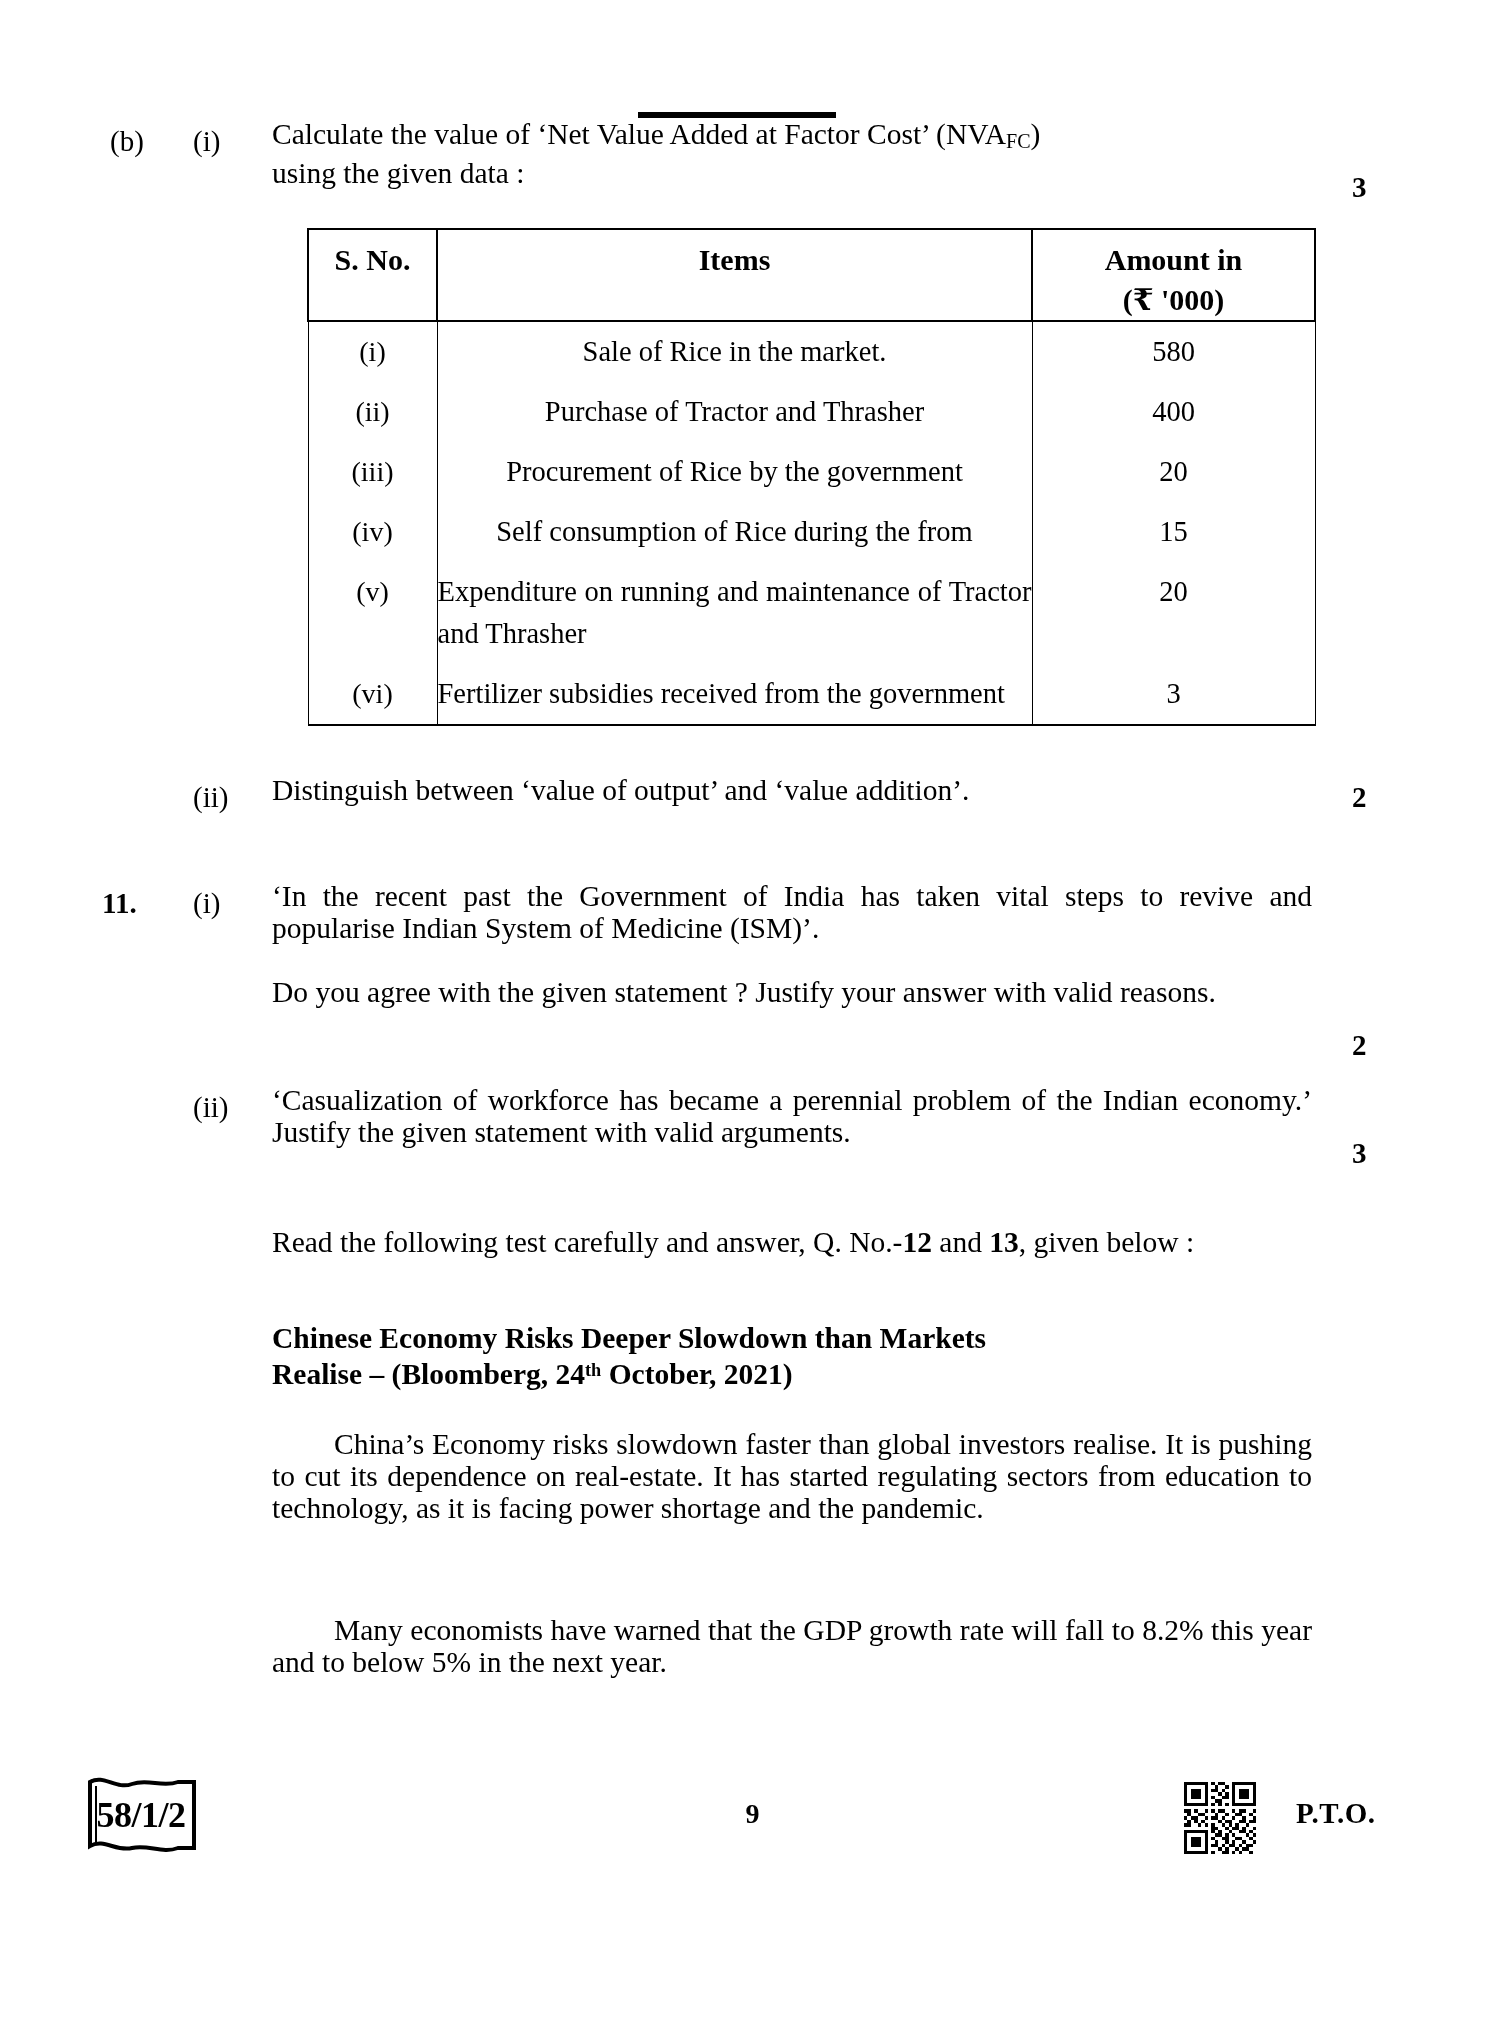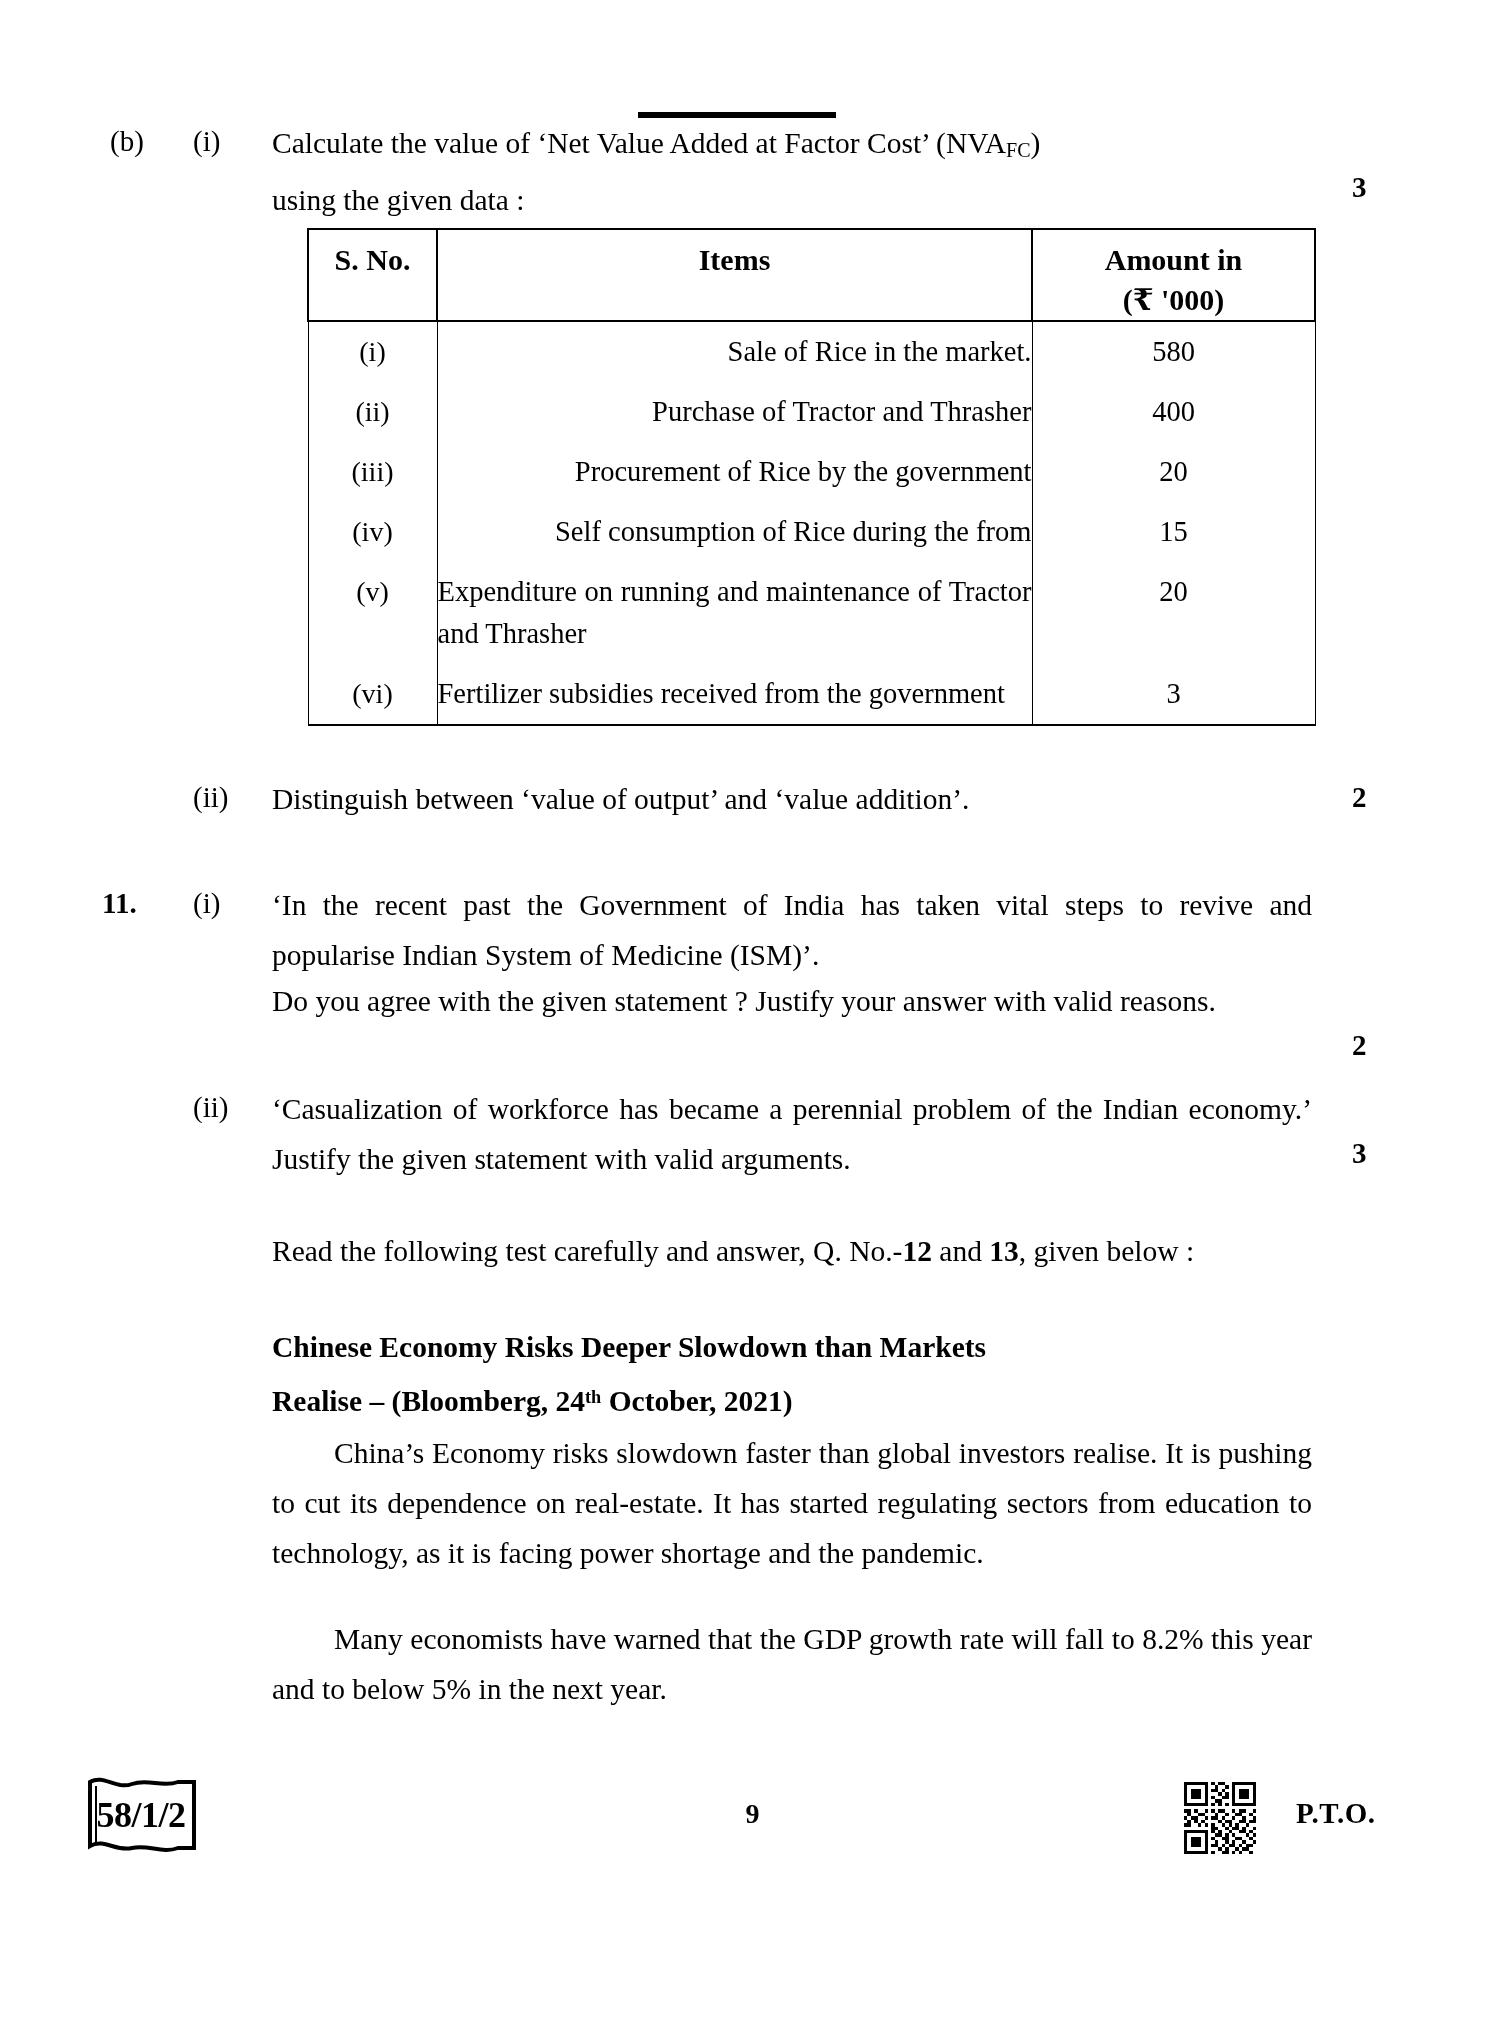--- a/index.html
+++ b/index.html
@@ -51,21 +51,21 @@
     font-size: 29px;
     line-height: 46px;
     font-weight: 700;
   }
 
   .body-col {
     position: absolute;
     left: 272px;
     width: 1040px;
     font-size: 29.5px;
-    line-height: 50px;
+    line-height: 32px;
     text-align: justify;
     text-justify: inter-word;
   }
   .body-col.nojust { text-align: left; }
 
   .marks {
     position: absolute;
     left: 1352px;
     width: 40px;
     font-size: 29px;
@@ -120,21 +120,21 @@
     line-height: 42px;
   }
   .cell-item {
     text-align: justify;
     text-justify: inter-word;
     font-size: 28.5px;
     line-height: 42px;
     padding-left: 12px;
     padding-right: 14px;
   }
-  .cell-item.nojust { text-align: right; }
+  .cell-item.nojust { text-align: center; }
   .cell-amt {
     text-align: center;
     font-size: 28.5px;
     line-height: 42px;
     padding-right: 14px;
   }
 
   sub { font-size: 0.68em; vertical-align: -0.22em; }
   sup { font-size: 0.62em; vertical-align: 0.45em; }
 

